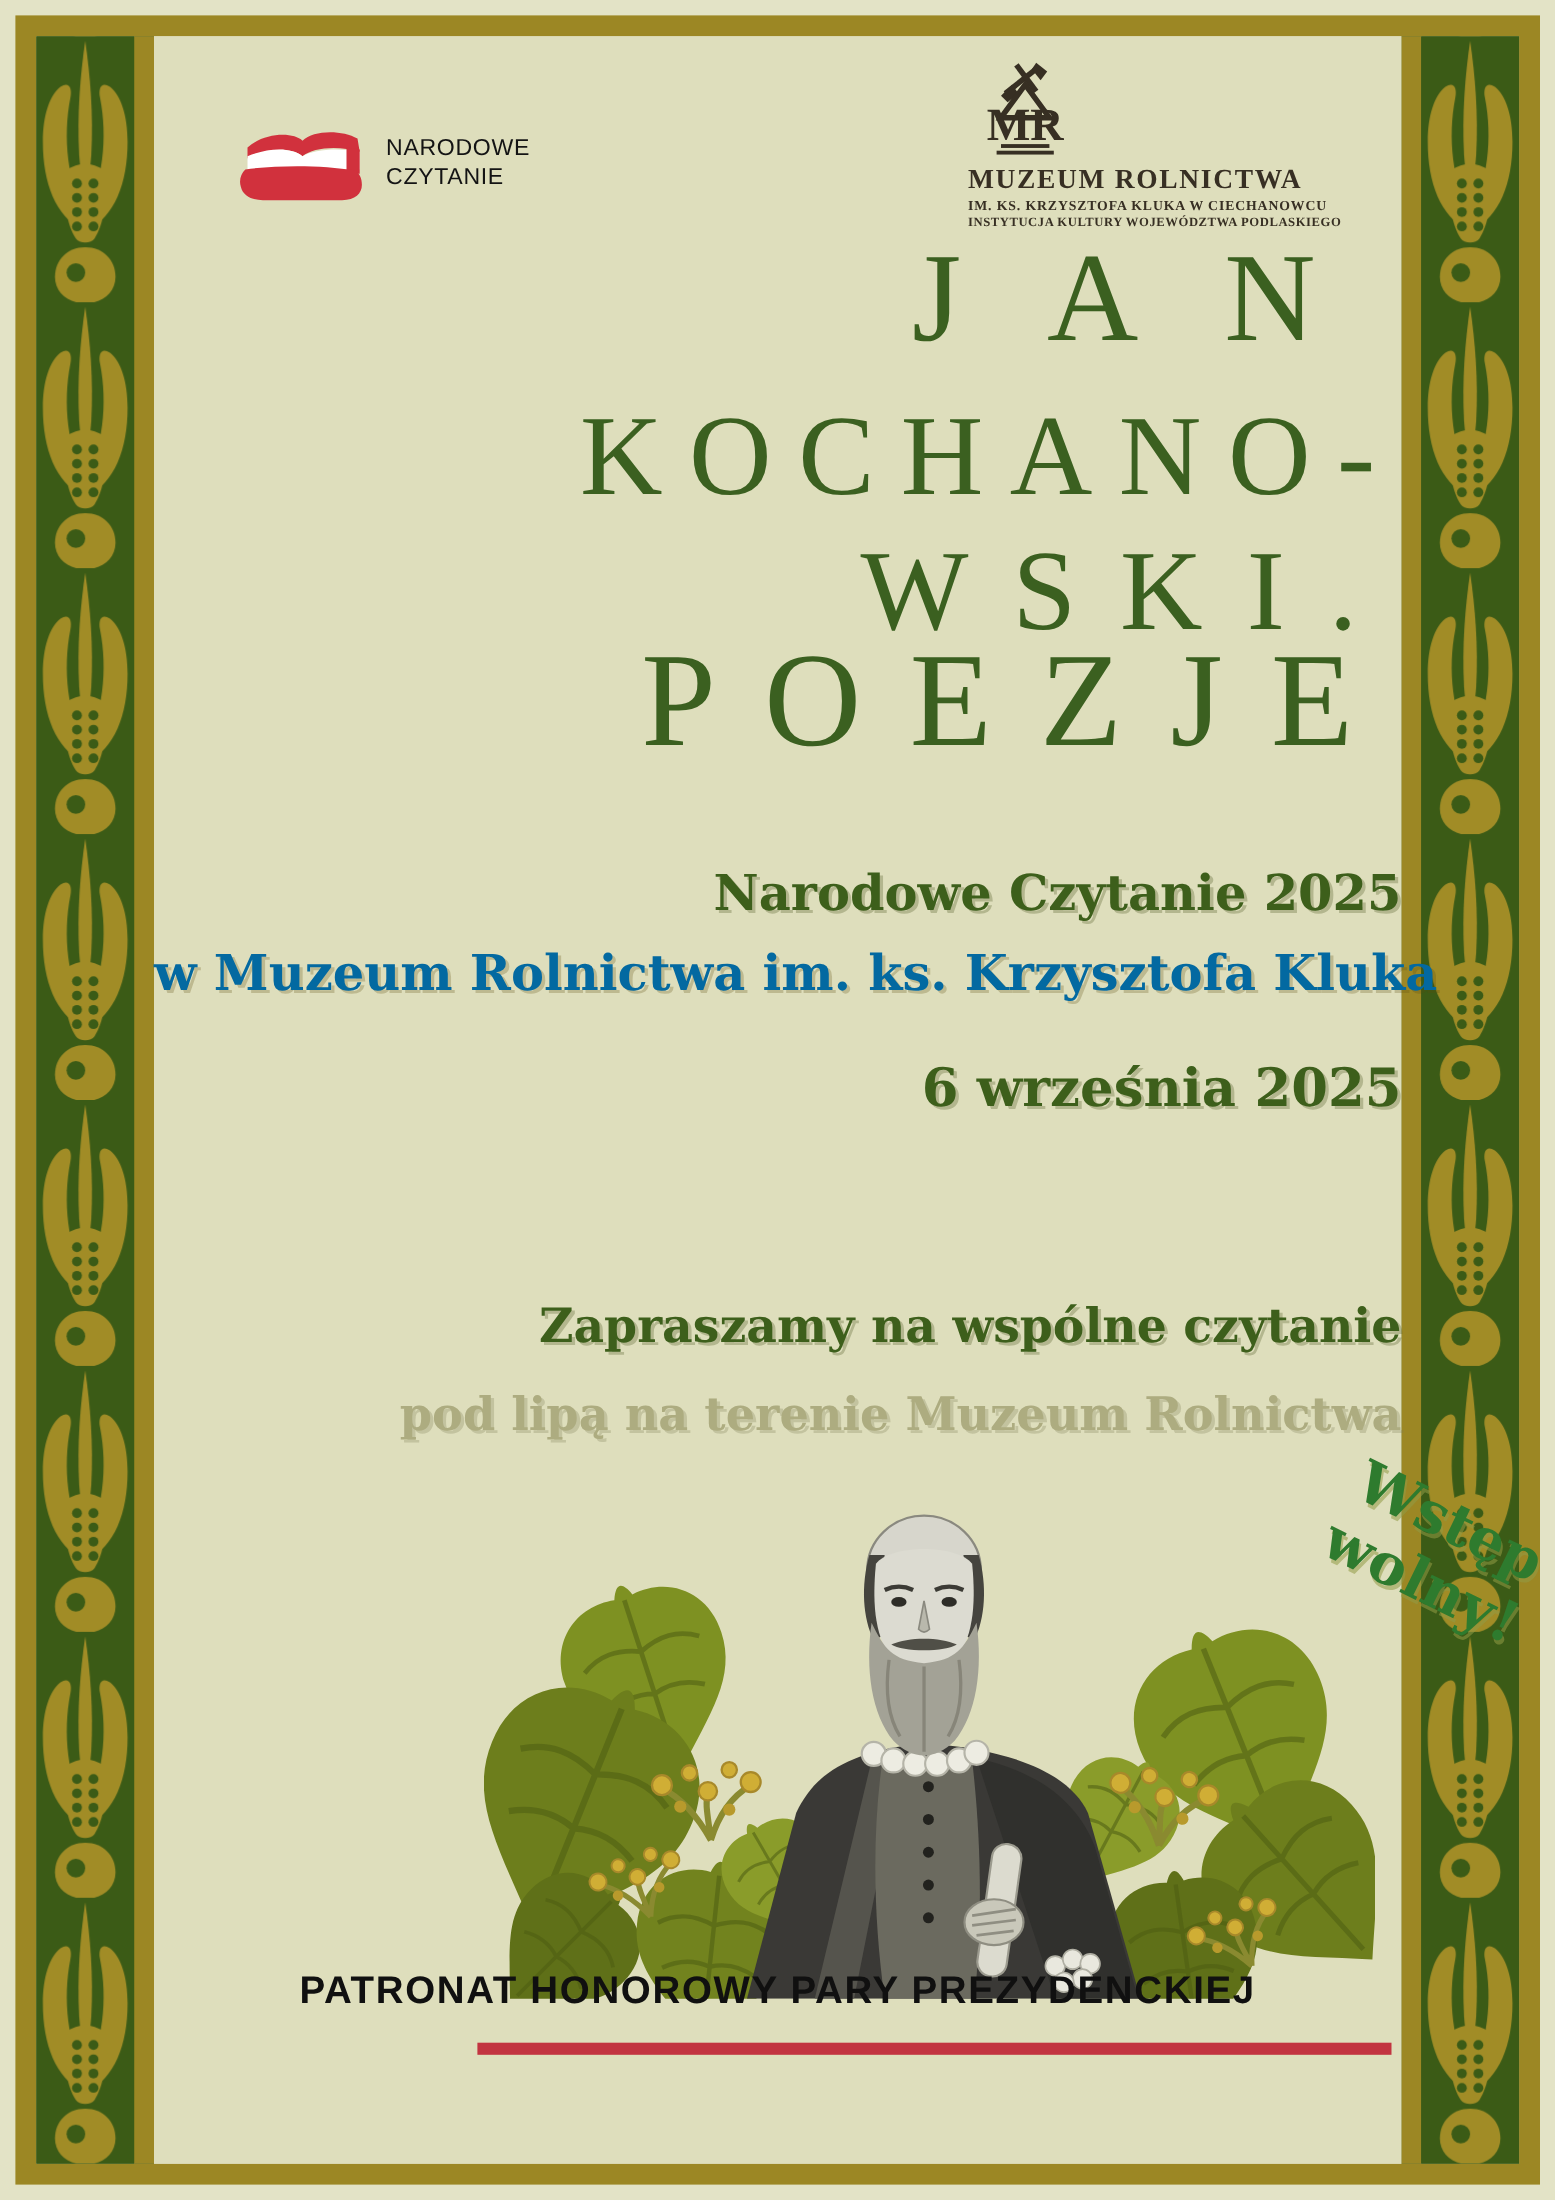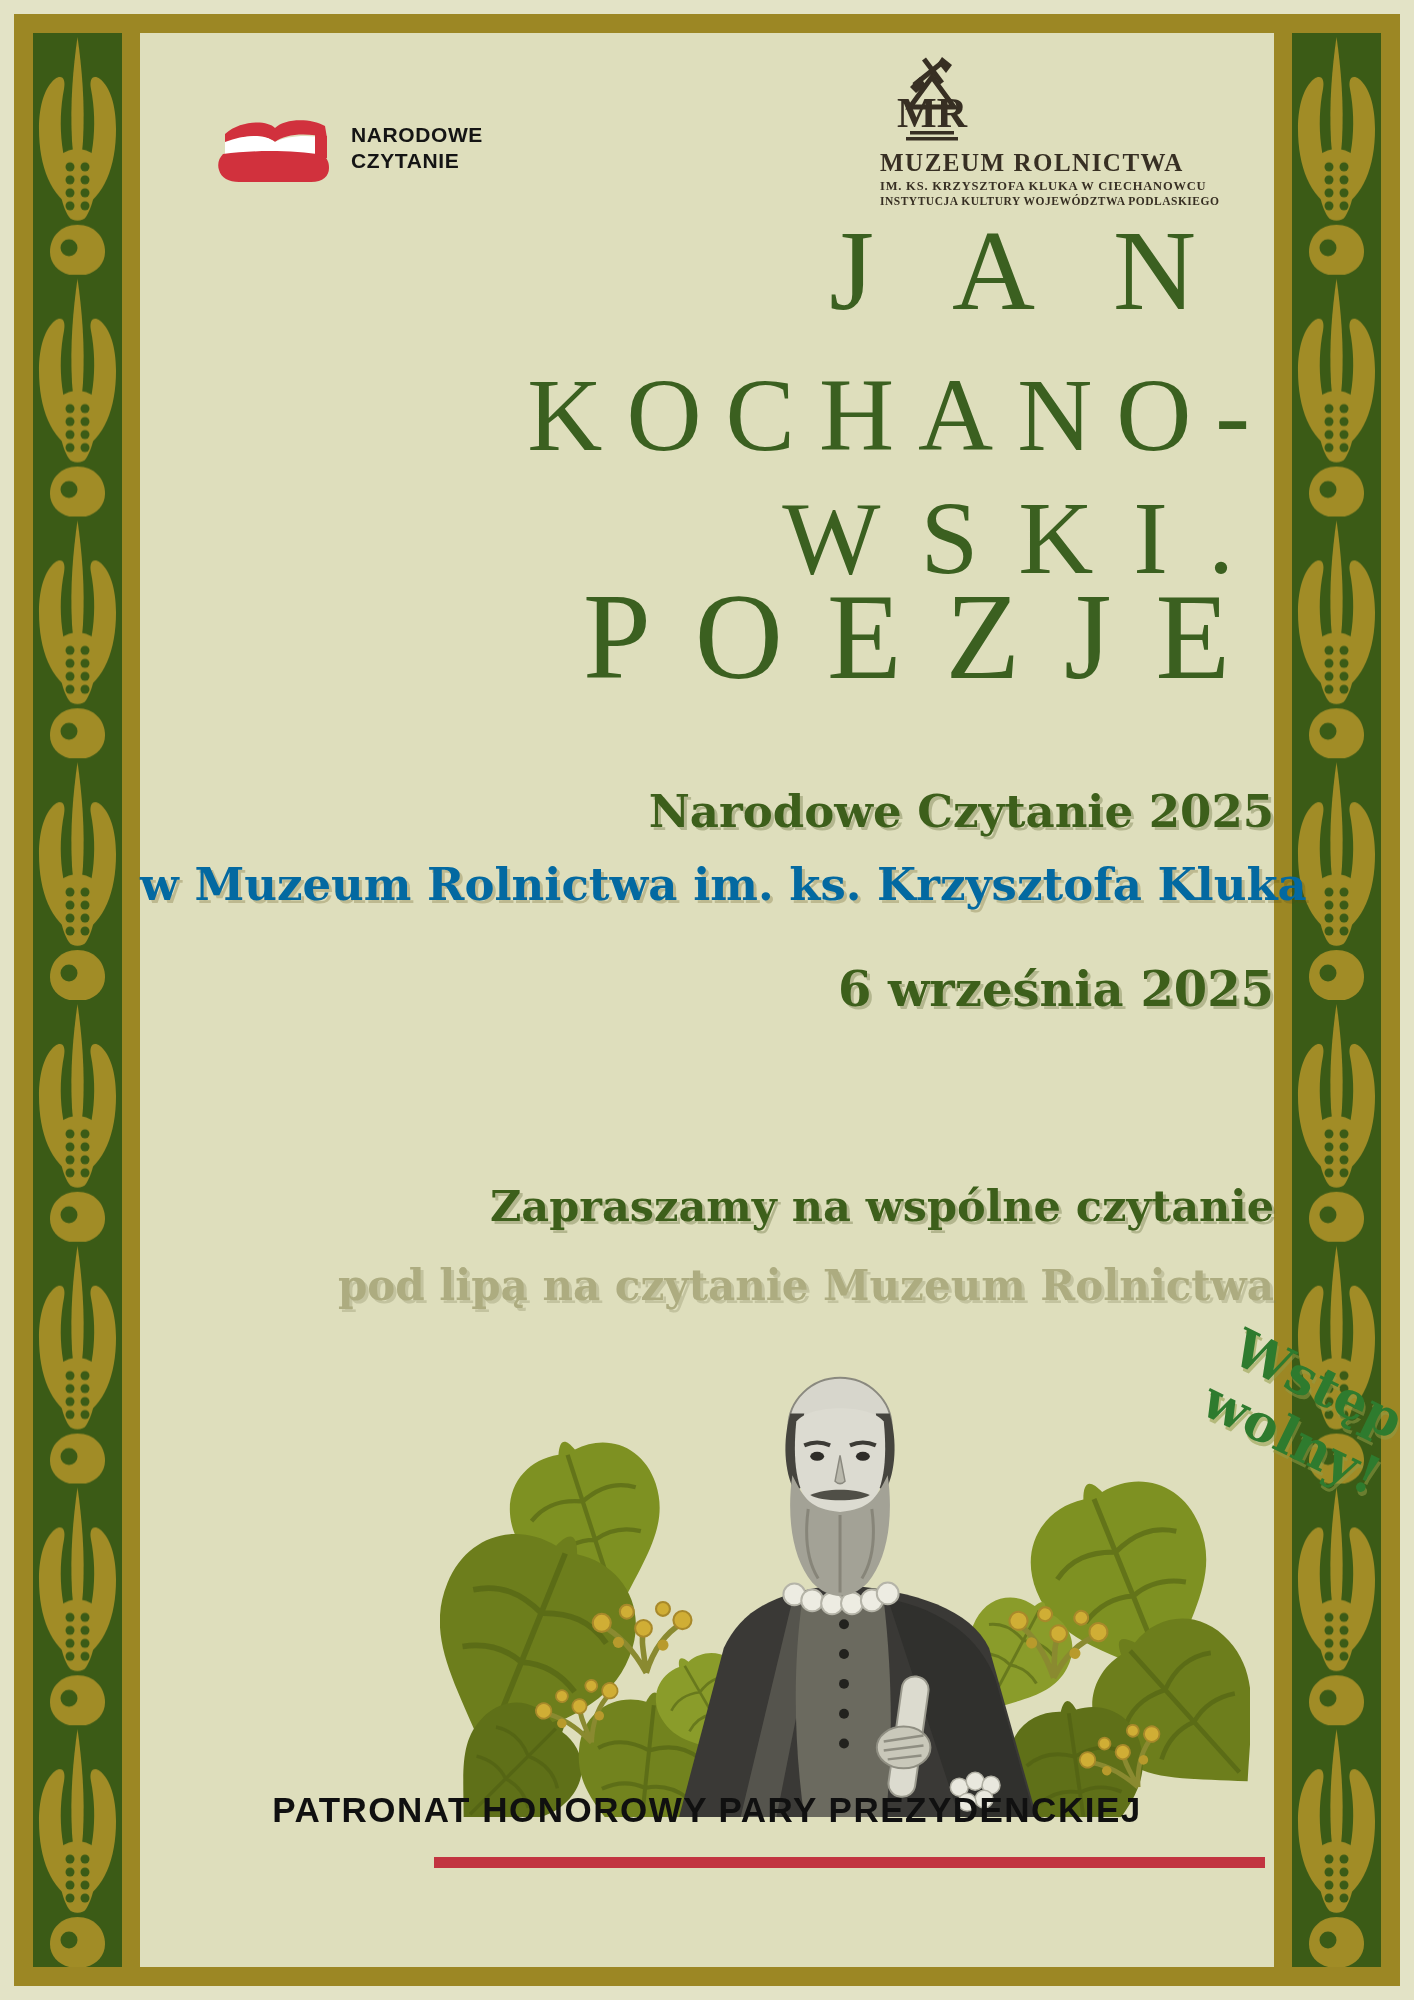--- a/index.html
+++ b/index.html
@@ -8,21 +8,21 @@
   
   .frame{position:absolute;left:14px;top:14px;right:14px;bottom:14px;
          border:19px solid #9c8724;box-sizing:border-box;}
   .band{position:absolute;top:33px;bottom:33px;width:89px;background:#3b5b16;box-sizing:content-box;}
   .band.left{left:33px;border-right:18px solid #9c8724;}
   .band.right{right:33px;border-left:18px solid #9c8724;}
   .band svg{display:block;width:89px;height:100%;}
   .content{position:absolute;left:140px;right:140px;top:33px;bottom:33px;background:#dedebc;}
   
   .nc-logo{position:absolute;left:75px;top:79px;display:flex;align-items:center;gap:18px;}
-  .nc-text{color:#141414;font-weight:700;font-size:21px;line-height:26px;letter-spacing:.6px;}
+  .nc-text{color:#141414;font-weight:400;font-size:21px;line-height:26px;letter-spacing:.6px;}
   .mz-logo{position:absolute;left:740px;top:22px;width:400px;color:#372f23;}
   .mz-name{font-family:"Liberation Serif",serif;font-weight:700;font-size:25px;letter-spacing:1.5px;margin-top:2px;}
   .mz-l2{font-family:"Liberation Serif",serif;font-weight:700;font-size:12.5px;letter-spacing:.8px;margin-top:2px;}
   .mz-l3{font-family:"Liberation Serif",serif;font-weight:700;font-size:11.5px;letter-spacing:.5px;margin-top:1px;}
   
   .title-line{position:absolute;left:0;width:100%;text-align:right;
               font-family:"Liberation Serif",serif;color:#3b6020;white-space:nowrap;}
   .t-jan    {top:172px;font-size:115px;letter-spacing:78px;padding-left:78px;box-sizing:border-box;}
   .t-kochano{top:322px;font-size:104px;letter-spacing:24px;padding-left:24px;box-sizing:border-box;}
   .t-wski   {top:445px;font-size:104px;letter-spacing:40px;padding-left:40px;box-sizing:border-box;}
@@ -154,21 +154,21 @@
 
     <div class="title-line t-jan">JAN</div>
     <div class="title-line t-kochano">KOCHANO-</div>
     <div class="title-line t-wski">WSKI.</div>
     <div class="title-line t-poezje">POEZJE</div>
 
     <div class="ev e1 green">Narodowe Czytanie 2025</div>
     <div class="ev e2 gold">w Muzeum Rolnictwa im. ks. Krzysztofa Kluka</div>
     <div class="ev e3 green">6 września 2025</div>
     <div class="ev e5 green">Zapraszamy na wspólne czytanie</div>
-    <div class="ev e6 faded">pod lipą na czytanie Muzeum Rolnictwa</div>
+    <div class="ev e6 faded">pod lipą na terenie Muzeum Rolnictwa</div>
 
     <div class="admission">
       <div>Wstęp</div>
       <div>wolny!</div>
     </div>
 
     <svg class="portrait" viewBox="0 0 810 470">
       <defs>
         <g id="leaf">
           <path d="M0,60 C-30,30 -52,14 -52,-16 C-52,-44 -30,-60 -6,-56 C-2,-66 2,-66 6,-56 C30,-60 52,-44 52,-16 C52,14 30,30 0,60 Z"></path>

